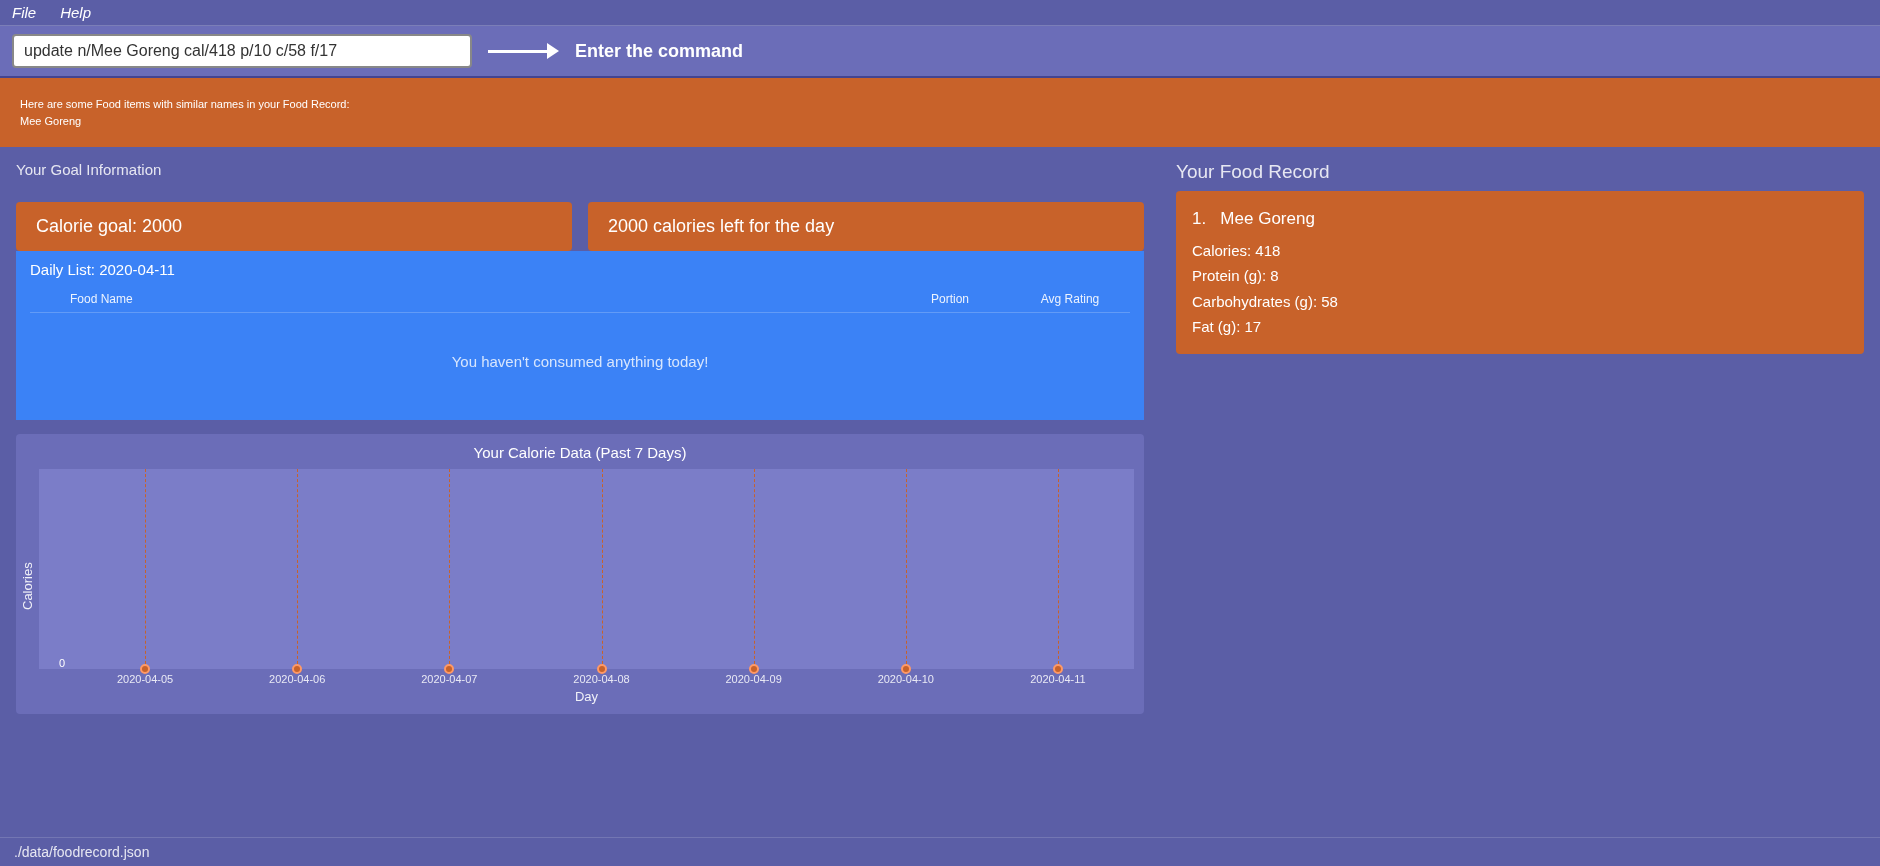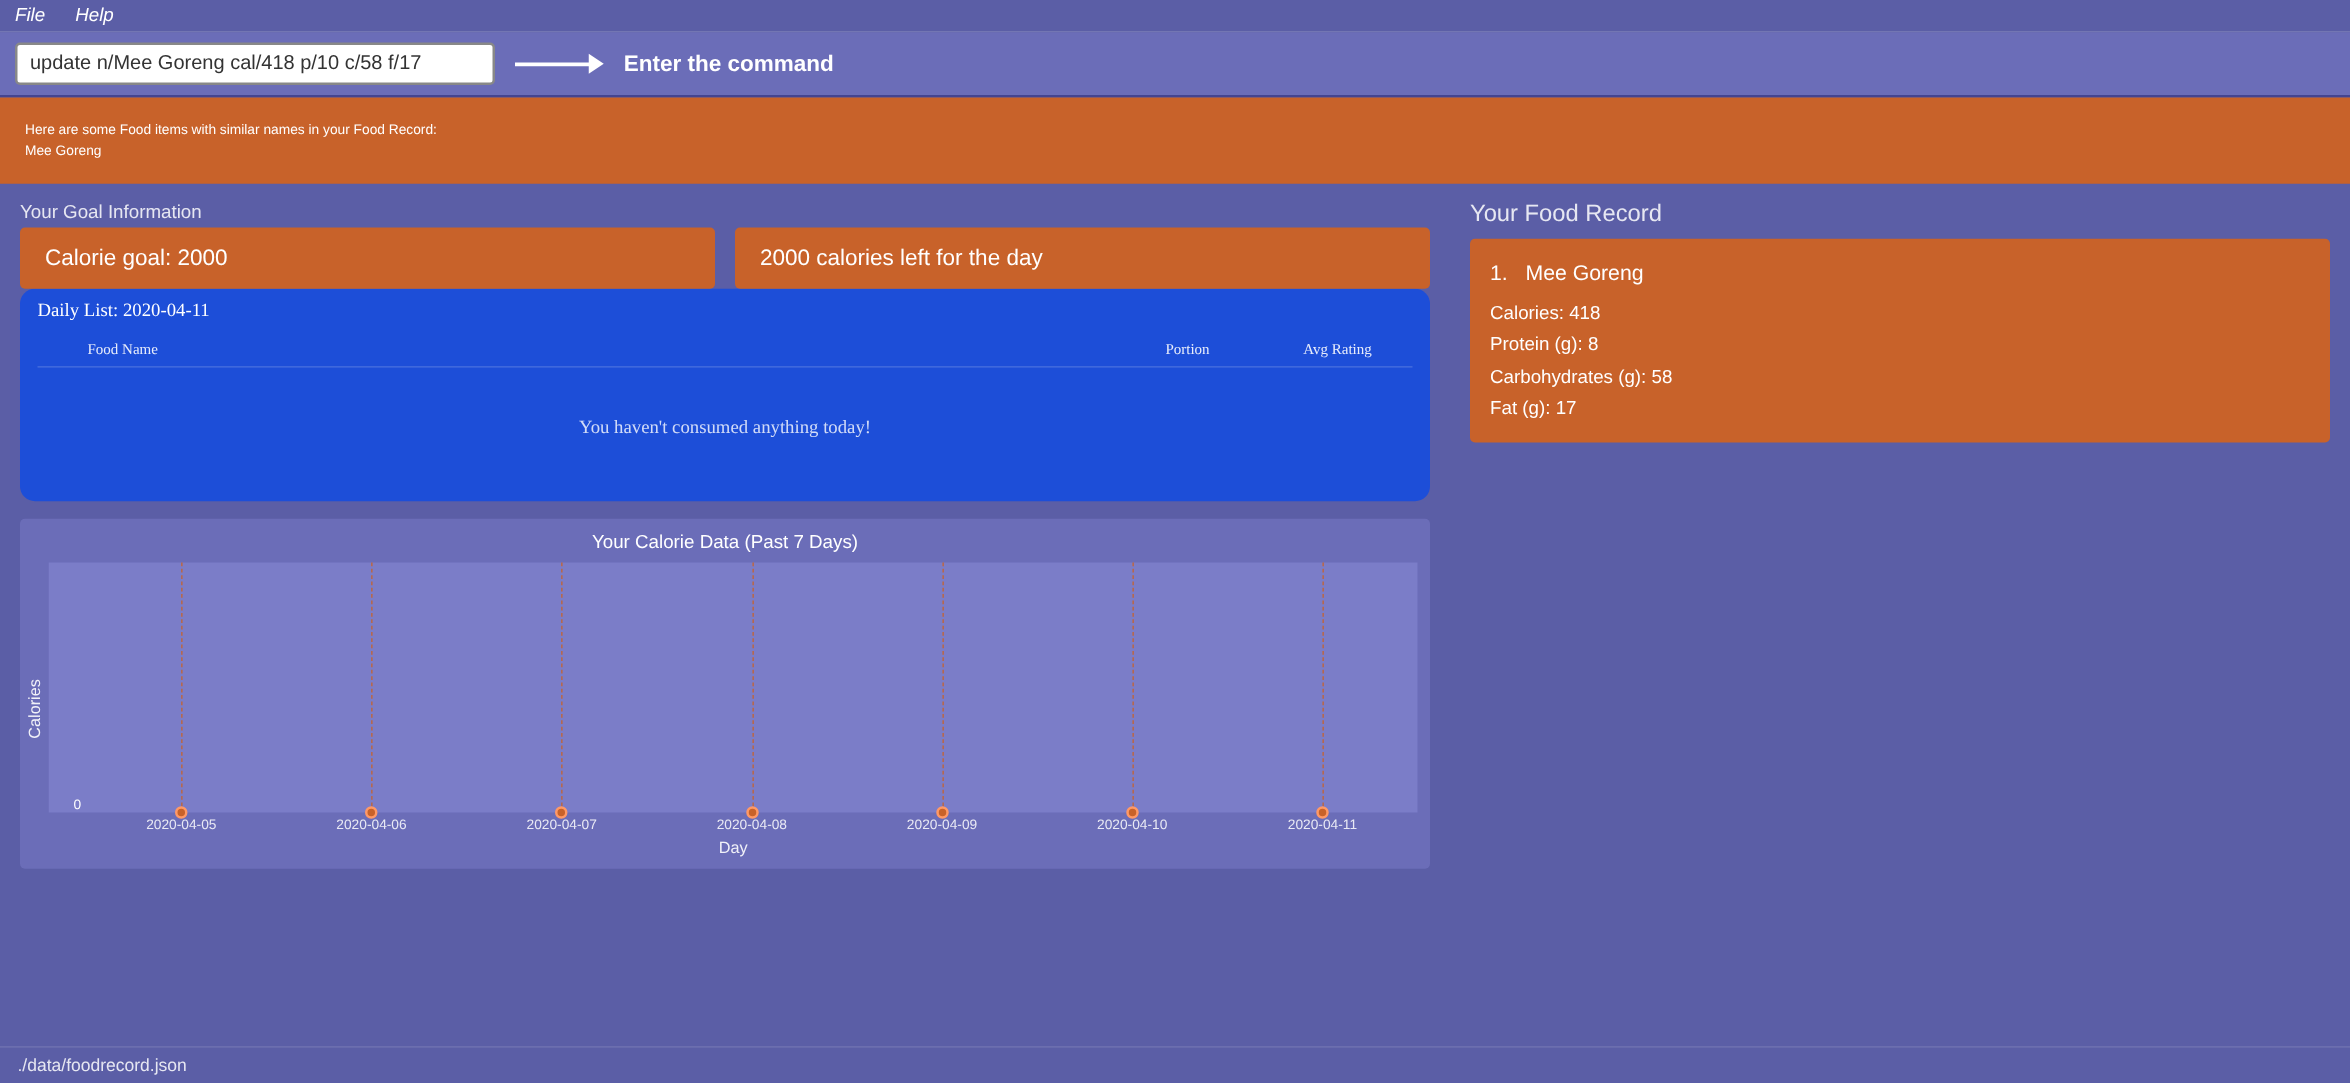--- a/index.html
+++ b/index.html
@@ -31,21 +31,21 @@
       align-items: center;
       border-bottom: 2px solid #444490;
     }
     .command-input {
       background-color: white;
       color: #333;
       border: 2px solid #888;
       border-radius: 4px;
       padding: 6px 10px;
       font-size: 16px;
-      width: 384px;
+      width: 460px;
       outline: none;
     }
     .command-arrow {
       display: flex;
       align-items: center;
       margin: 0 16px;
     }
     .command-arrow::before {
       content: '';
       display: inline-block;
@@ -84,40 +84,39 @@
       flex: 1;
       padding: 14px 16px;
     }
     .right-panel {
       width: 720px;
       padding: 14px 16px;
     }
     .section-label {
       font-size: 15px;
       color: rgba(255,255,255,0.85);
-      margin-bottom: 4px;
+      margin-bottom: 24px;
     }
     .goal-row {
       display: flex;
       gap: 16px;
     }
     .goal-box {
       background-color: #c8622a;
       border-radius: 4px;
       padding: 14px 20px;
       font-size: 18px;
       font-weight: 500;
       flex: 1;
     }
     .daily-list-section {
-      background-color: #1d4ed8;
-      border-radius: 12px;
+      background-color: #3b82f6;
+      border-radius: 0;
       padding: 10px 14px;
       margin-bottom: 14px;
-      font-family: Liberation Serif, serif;
     }
     .daily-list-title {
       font-size: 15px;
       margin-bottom: 8px;
     }
     .table-header {
       display: flex;
       padding: 6px 0;
       font-size: 12px;
       color: rgba(255,255,255,0.9);

